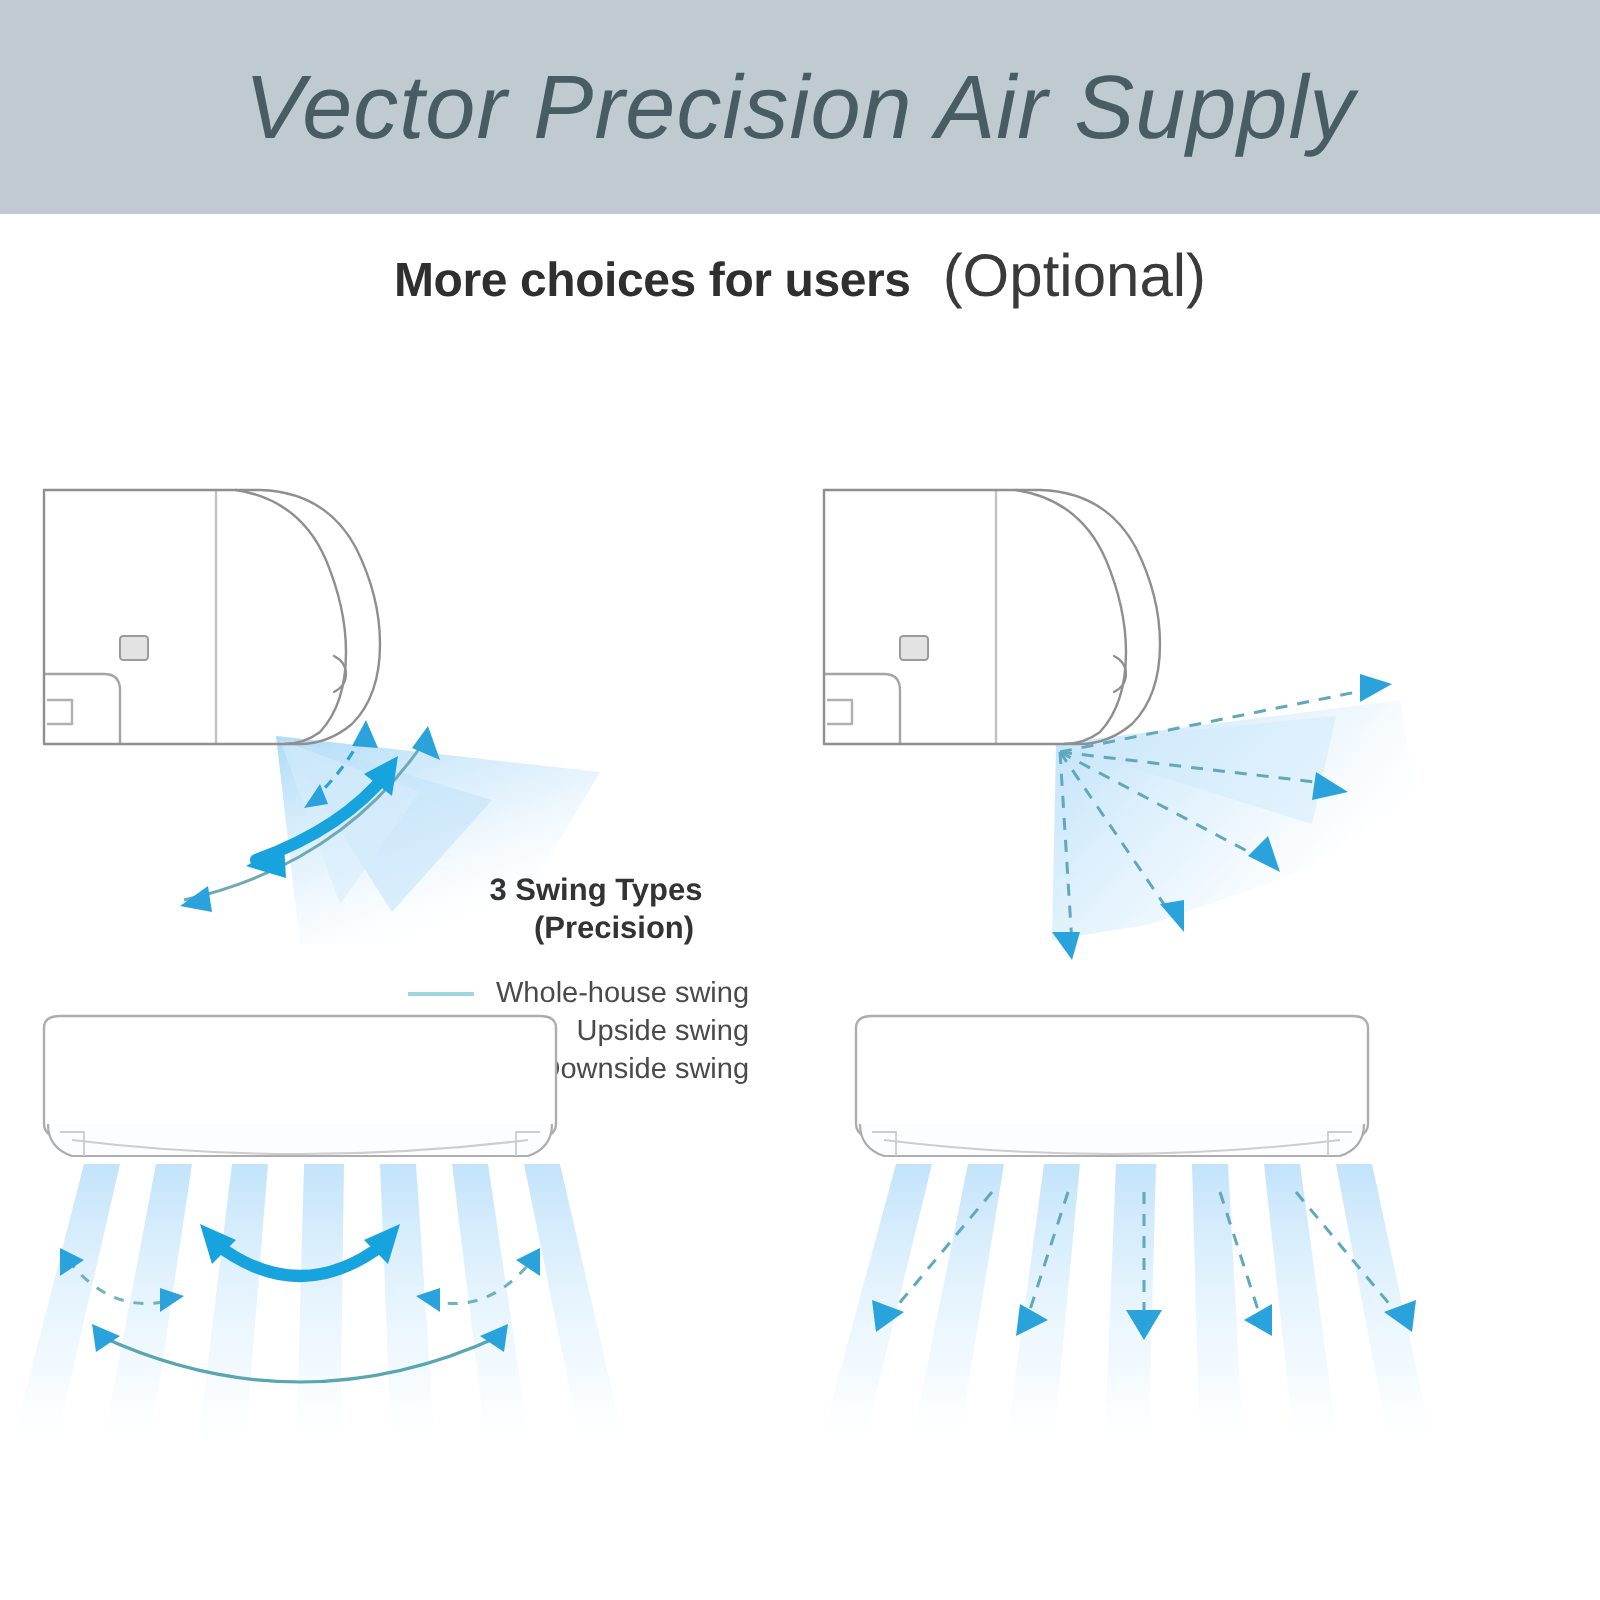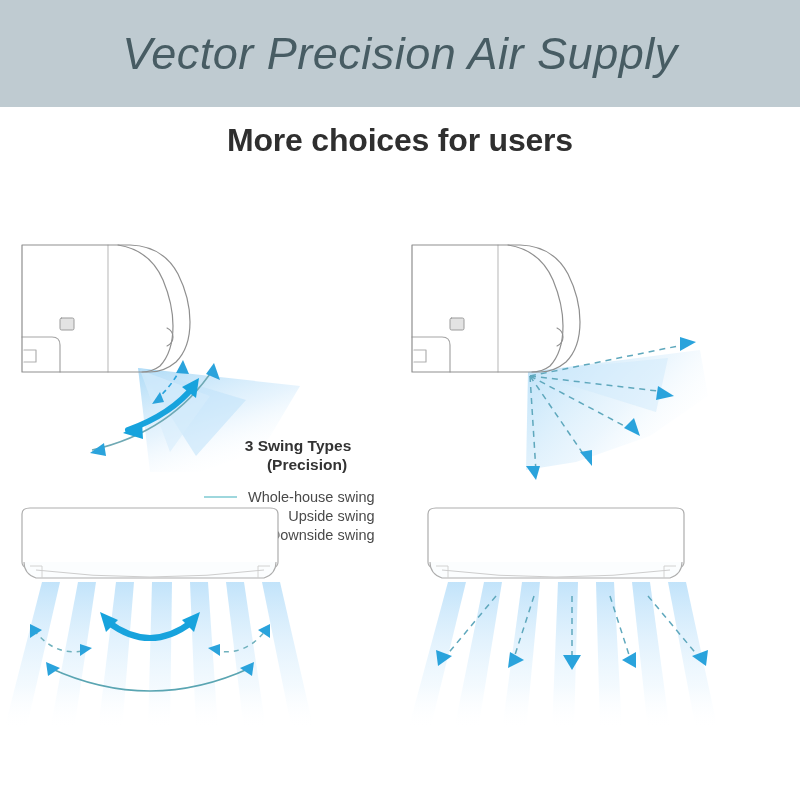--- a/index.html
+++ b/index.html
@@ -26,21 +26,21 @@
     letter-spacing:0.5px;
     white-space:nowrap;
   }
 
   
   .subtitle-row{
     position:absolute;left:0;top:122px;width:800px;
     display:flex;align-items:baseline;justify-content:center;
   }
   .subtitle-main{
-    font-size:32px;font-weight:700;color:#2f2f2f;letter-spacing:-0.2px;
+    font-size:24px;font-weight:700;color:#2f2f2f;letter-spacing:-0.2px;
   }
   .subtitle-opt{
     font-size:30px;font-weight:400;color:#3a3a3a;margin-left:16px;
   }
 
   
   .panel{position:absolute;}
   #panel-tl{left:0;top:200px;width:400px;height:300px;}
   #panel-tr{left:400px;top:200px;width:400px;height:300px;}
   #panel-bl{left:0;top:500px;width:400px;height:290px;}
@@ -75,20 +75,21 @@
 <body>
 
 <div class="page">
 
   <div class="banner">
     <div class="banner-title">Vector Precision Air Supply</div>
   </div>
 
   <div class="subtitle-row">
     <span class="subtitle-main">More choices for users</span>
+    <span class="subtitle-opt">(Optional)</span>
   </div>
 
   <div class="panel" id="panel-tl">
     <svg class="svg-layer" viewBox="0 0 400 300">
       <defs>
         <linearGradient id="fanTL" x1="0" y1="0" x2="0.55" y2="1">
           <stop offset="0%" stop-color="#9ed4f5" stop-opacity="0.85"></stop>
           <stop offset="55%" stop-color="#c9e6fb" stop-opacity="0.45"></stop>
           <stop offset="100%" stop-color="#ffffff" stop-opacity="0"></stop>
         </linearGradient>

